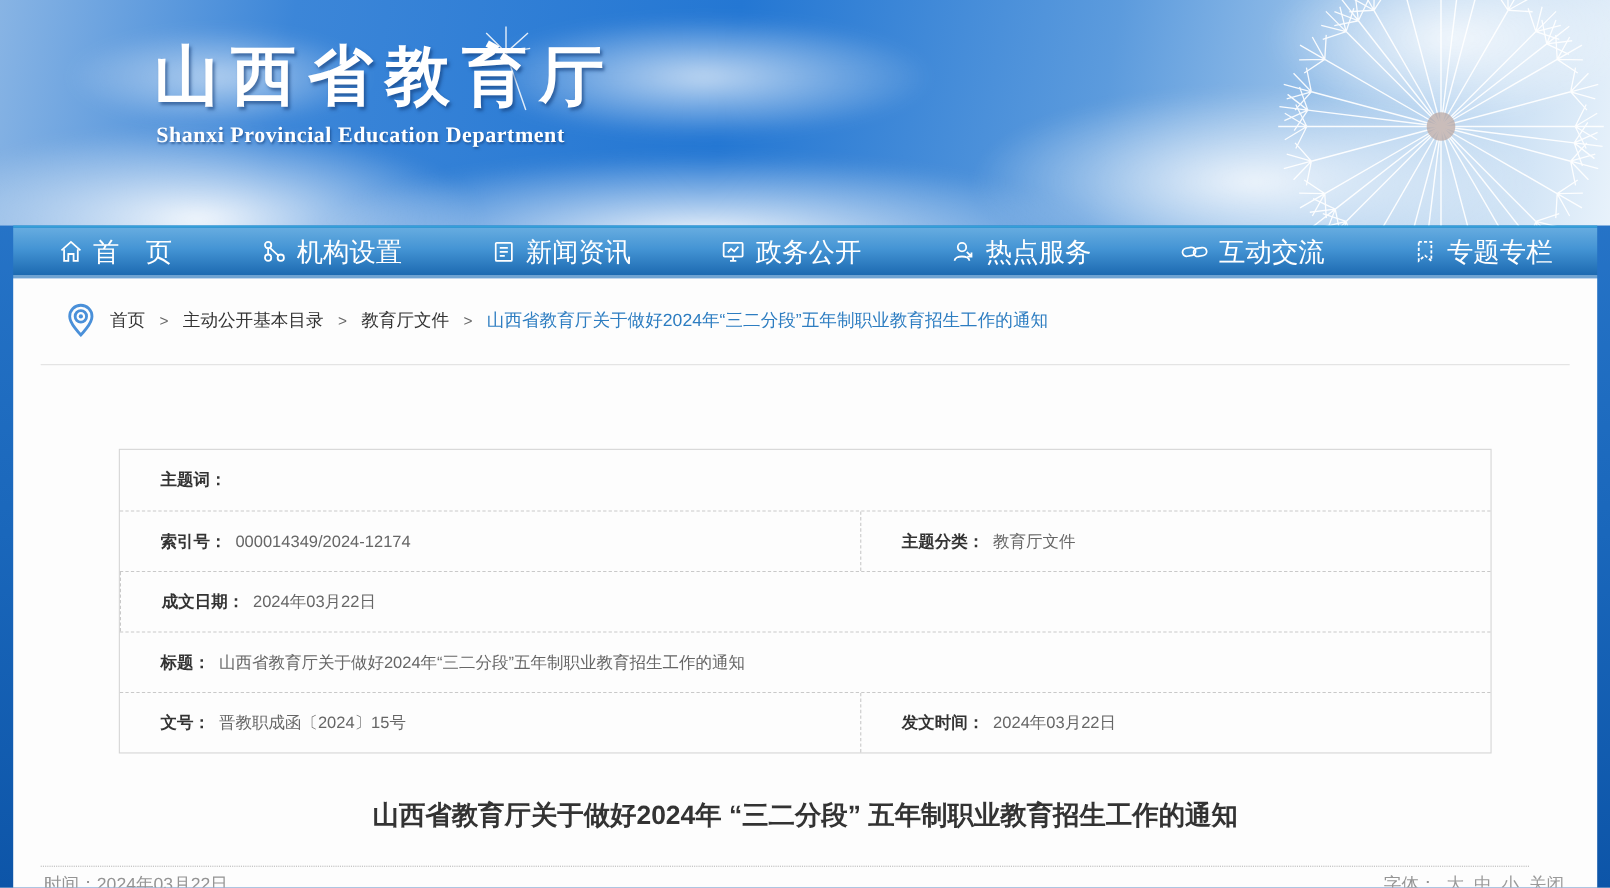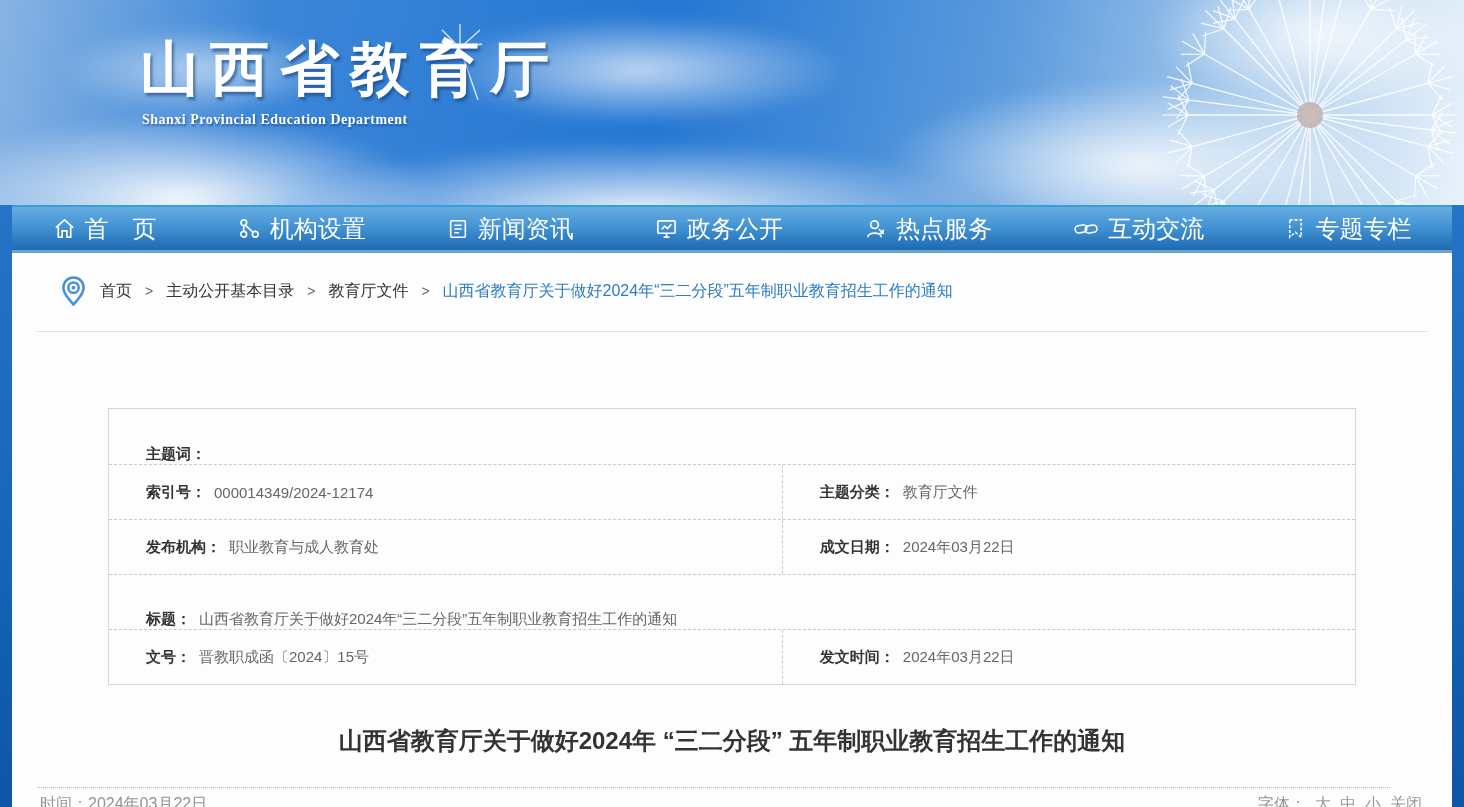--- a/index.html
+++ b/index.html
@@ -24,21 +24,21 @@
   .seed { position:absolute; }
   
   .page { position:relative; width:1440px; margin:0 auto; }
   .banner { position:relative; height:205px; }
   .logo-cn {
     position:absolute; left:128px; top:30px; color:#fff; font-size:59px; font-weight:bold;
     font-family:"Liberation Serif","DejaVu Serif",serif; letter-spacing:11px;
     text-shadow:2px 3px 3px rgba(18,60,120,.6);
   }
   .logo-en {
-    position:absolute; left:130px; top:112px; color:#fff; font-size:14px; font-weight:bold;
+    position:absolute; left:130px; top:112px; color:#fff; font-size:20px; font-weight:bold;
     font-family:"Liberation Serif","DejaVu Serif",serif; letter-spacing:.5px;
     text-shadow:1px 2px 2px rgba(18,60,120,.6);
   }
   
   .nav {
     height:48px; display:flex; justify-content:space-around; align-items:center;
     background:linear-gradient(180deg,#66ace0 0%,#4494d4 45%,#1d6ab1 100%);
     border-top:2px solid #35a0d8; border-bottom:3px solid #6fa3d2;
   }
   .nav-item { display:flex; align-items:center; gap:9px; color:#fff; font-size:24px; cursor:pointer; white-space:nowrap; }
@@ -49,21 +49,21 @@
   .crumb { font-size:16px; color:#333; cursor:pointer; text-decoration:none; }
   .crumb-sep { font-size:14px; color:#666; }
   .crumb-current { font-size:16px; color:#2d7dc1; }
   .crumb-rule { margin:14px 25px 0 25px; border-top:1px solid #e2e2e2; }
   .meta { margin:76px 96px 0 96px; border:1px solid #d5d5d5; background:#fdfdfd; }
   .mrow { display:flex; height:55px; }
   .mrow + .mrow { border-top:1px dashed #c9c9c9; }
   .mcell { display:flex; align-items:center; padding-left:37px; }
   .mcell.half-l { flex:0 0 54%; }
   .mcell.half-r { flex:0 0 46%; border-left:1px dashed #c9c9c9; }
-  .mcell.full { flex:1 1 100%;align-items:flex-end; }
+  .mcell.full { flex:1 1 100%; }
   .mlabel { font-size:15px; font-weight:bold; color:#333; }
   .mvalue { font-size:15px; color:#666; margin-left:8px; }
   .doc-title { margin:40px 60px 0 60px; text-align:center; font-size:24px; font-weight:bold; color:#333; }
   .foot-rule { margin:30px 62px 0 25px; border-top:1px dotted #b9b9b9; }
   .foot { display:flex; justify-content:space-between; align-items:flex-start; padding:6px 30px 0 28px; font-size:16px; color:#949494; }
   .foot-left { display:flex; }
   .foot-right { display:flex; gap:9px; }
   .font-ctl { color:#9a9a9a; cursor:pointer; }
 </style>
 </head>
@@ -223,24 +223,20 @@
         <div class="mcell half-l">
           <span class="mlabel">索引号：</span>
           <span class="mvalue">000014349/2024-12174</span>
         </div>
         <div class="mcell half-r">
           <span class="mlabel">主题分类：</span>
           <span class="mvalue">教育厅文件</span>
         </div>
       </div>
       <div class="mrow">
-        <div class="mcell half-l">
-          <span class="mlabel">发布机构：</span>
-          <span class="mvalue">职业教育与成人教育处</span>
-        </div>
         <div class="mcell half-r">
           <span class="mlabel">成文日期：</span>
           <span class="mvalue">2024年03月22日</span>
         </div>
       </div>
       <div class="mrow">
         <div class="mcell full">
           <span class="mlabel">标题：</span>
           <span class="mvalue">山西省教育厅关于做好2024年“三二分段”五年制职业教育招生工作的通知</span>
         </div>

